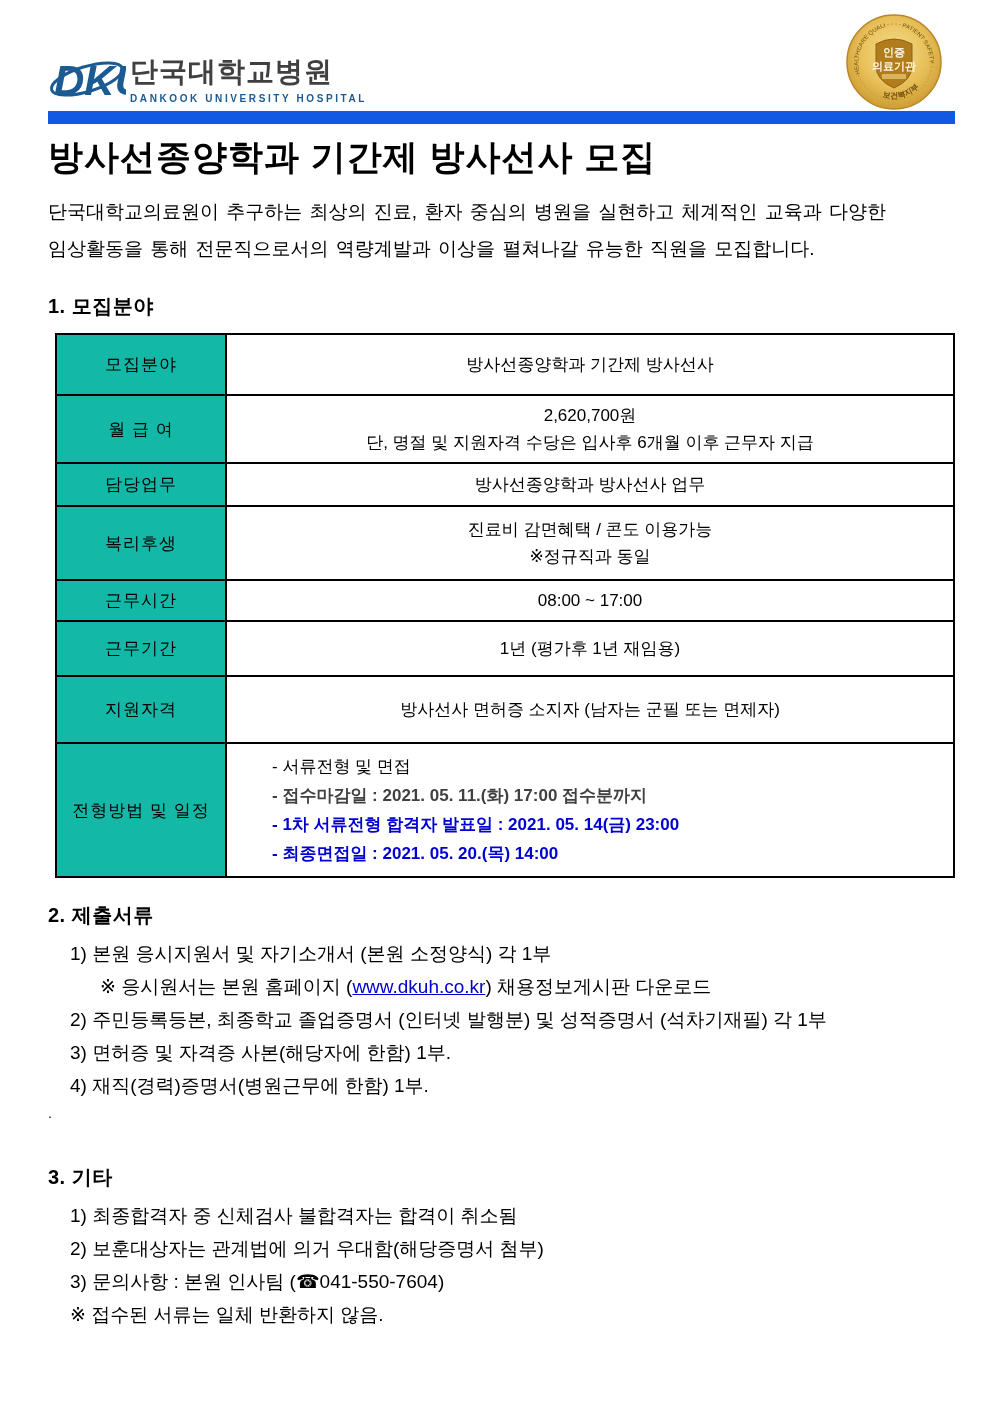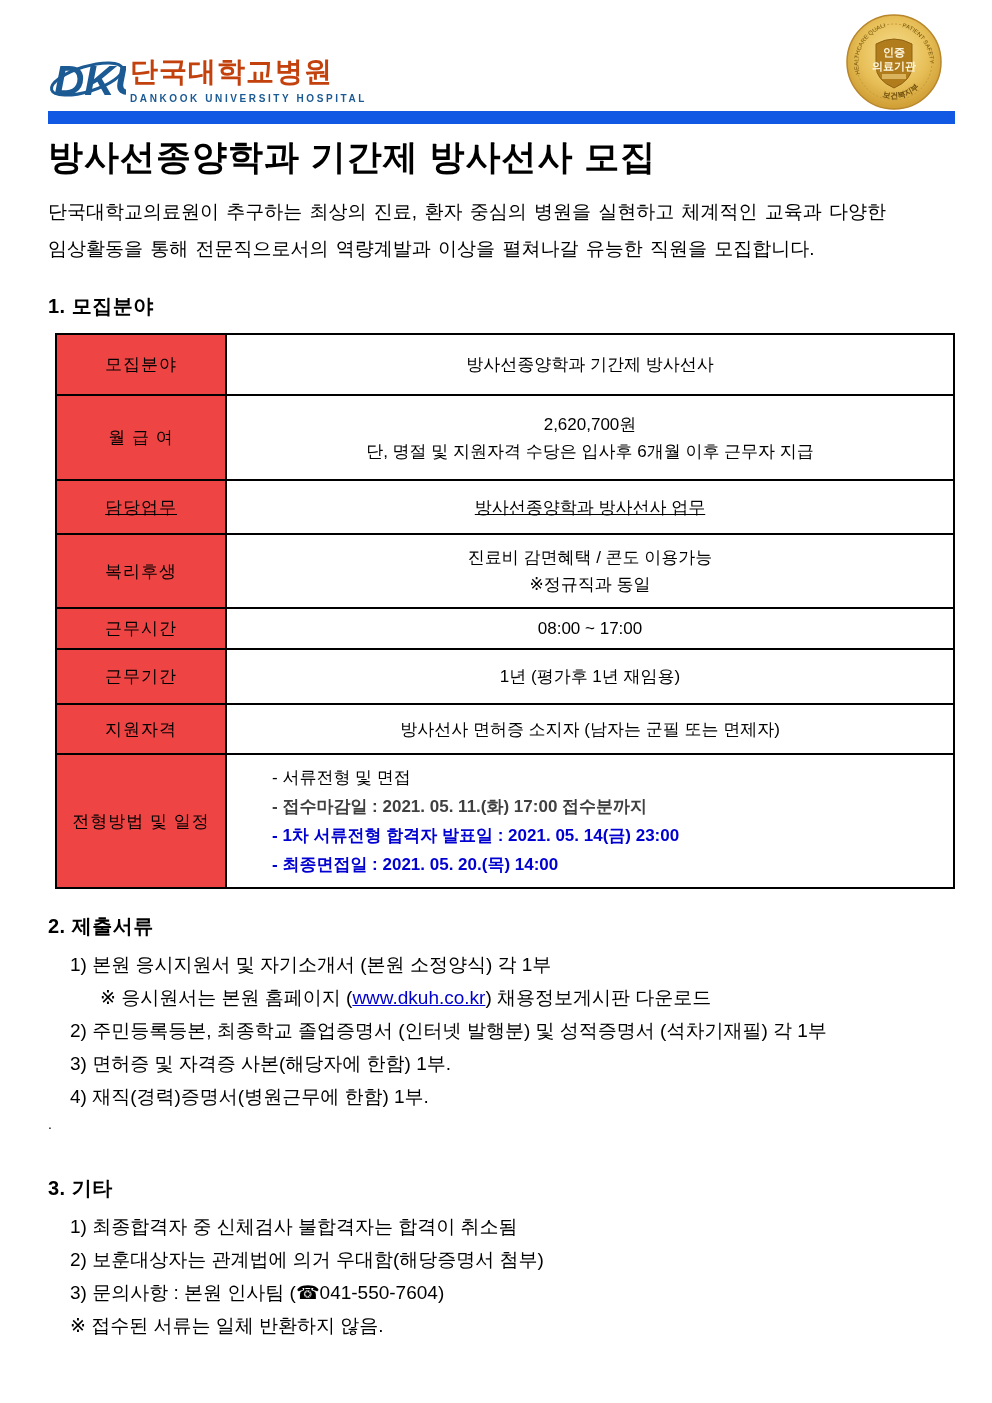--- a/index.html
+++ b/index.html
@@ -8,44 +8,44 @@
     position:relative; width:992px; height:1403px; margin:0 auto;
     background:#ffffff; overflow:hidden; color:#000;
   }
   .content { padding:0 37px 0 48px; }
 
   
   .hdr { padding-top:50px; display:flex; align-items:flex-start; }
   .logo { display:flex; align-items:center; gap:4px; }
   .logo-glyph { flex:0 0 auto; }
   .logo-names { display:flex; flex-direction:column; }
-  .logo-kr { font-weight:bold; color:#c2410c; letter-spacing:1px; }
+  .logo-kr { font-weight:bold; color:#404040; letter-spacing:1px; }
   .hdr .logo-kr { font-size:28px; }
   .logo-en { font-weight:bold; color:#1B5A93; font-size:10px; letter-spacing:2.6px; margin-top:2px; }
   .seal { position:absolute; top:14px; right:50px; width:96px; height:96px; }
   .bar { height:13px; background:#1158E2; margin-top:5px; }
 
   
   .title { margin-top:10px; font-size:35px; font-weight:bold; letter-spacing:1px; }
   .intro { margin-top:12px; font-size:19px; line-height:37px; word-spacing:2px; }
 
   
   .sec-h { font-size:20px; font-weight:bold; letter-spacing:.5px; }
   .sec1-h { margin-top:26px; }
   .sec2-h { margin-top:24px; }
   .sec3-h { margin-top:44px; }
 
   
   table.recruit { margin:13px 0 0 7px; width:900px; border-collapse:collapse; }
   table.recruit td { border:2px solid #000; font-size:17px; vertical-align:middle; }
-  td.hd { width:170px; background:#ef4444; text-align:center; padding:6px 4px; letter-spacing:1px; }
+  td.hd { width:170px; background:#14b8a6; text-align:center; padding:6px 4px; letter-spacing:1px; }
   td.val { text-align:center; line-height:27px; padding:6px 28px; }
-  tr.r0 { height:61px; } tr.r1 { height:85px;border-radius:20px; } tr.r2 { height:54px;text-decoration:underline; }
+  tr.r0 { height:61px; } tr.r1 { height:68px;border-radius:20px; } tr.r2 { height:43px; }
   tr.r3 { height:74px; } tr.r4 { height:36px; } tr.r5 { height:55px; }
-  tr.r6 { height:50px; } tr.r7 { height:134px; }
+  tr.r6 { height:67px; } tr.r7 { height:134px; }
   td.sched { text-align:left; padding-left:45px; line-height:29px; }
   .ln-red  { color:#404040; font-weight:bold; }
   .ln-blue { color:#0000D0; font-weight:bold; }
 
   
   .items { margin-top:8px; }
   .item { margin-left:22px; font-size:19px; line-height:33px; }
   .subnote { margin-left:52px; font-size:19px; line-height:33px; }
   a.doc-link { color:#0000CC; text-decoration:underline; }
   .email-link { font-weight:bold; }

